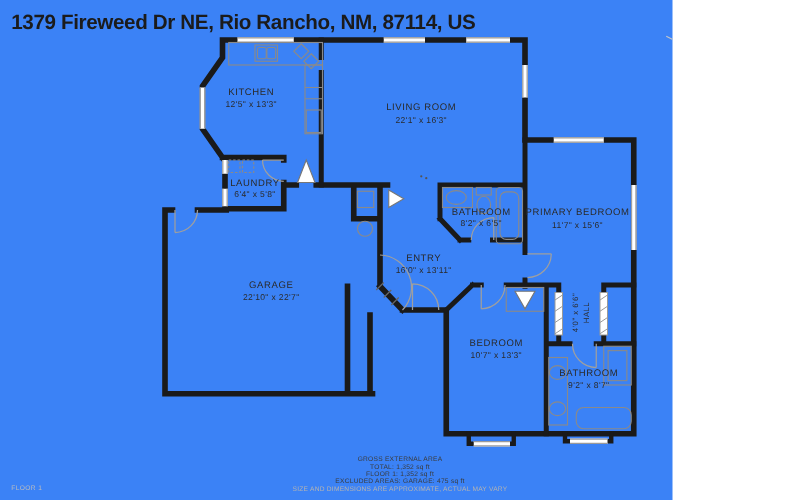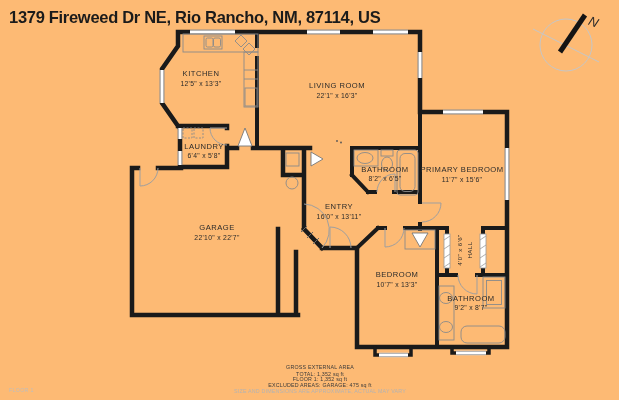--- a/index.html
+++ b/index.html
@@ -1,16 +1,16 @@
 <!DOCTYPE html>
 <html><head>
 <meta charset="utf-8">
 <style>
   html,body{margin:0;padding:0;background:#ffffff;}
-  .stage{position:relative;width:619px;height:400px;background:#fdba74;overflow:hidden;
+  .stage{position:relative;width:538px;height:400px;background:#3b82f6;overflow:hidden;
          font-family:"Liberation Sans", sans-serif;}
   svg{position:absolute;left:0;top:0;}
   text{font-family:"Liberation Sans", sans-serif;fill:#2a2a2a;}
   .room-name{font-size:7.6px;letter-spacing:0.5px;}
   .room-dims{font-size:6.8px;letter-spacing:0.3px;}
   .title{font-size:16.5px;font-weight:bold;letter-spacing:-0.3px;fill:#1b1b1b;}
   .footer-line{font-size:5.3px;letter-spacing:0.2px;fill:#3a3a3a;}
   .footer-muted{fill:#b3b3b3;}
   .floor-tag{font-size:5.3px;fill:#bdbdbd;letter-spacing:0.3px;}
   .hall-text{font-size:6.2px;letter-spacing:0.4px;}

